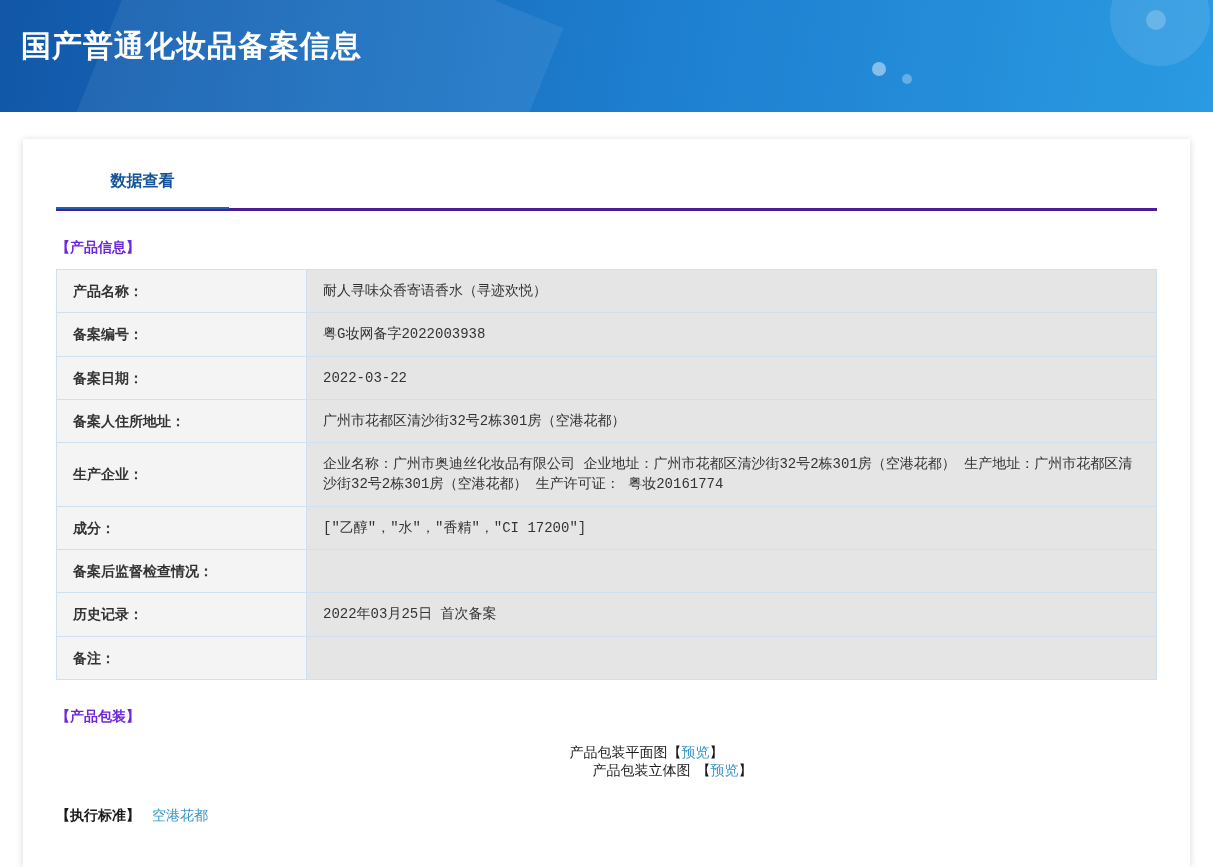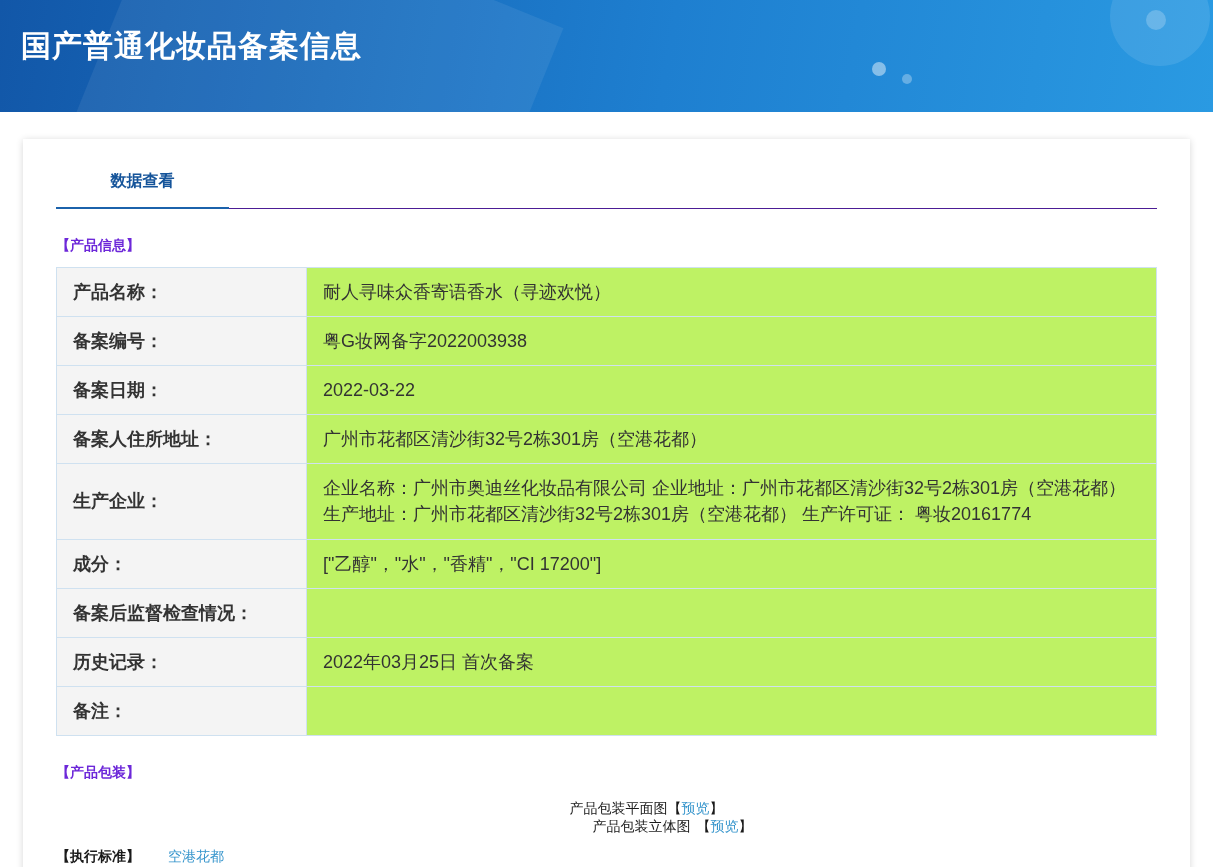--- a/index.html
+++ b/index.html
@@ -43,21 +43,21 @@
   
   .card {
     margin: 27px 23px 0 23px;
     background: #ffffff;
     box-shadow: 0 1px 7px rgba(0,0,0,0.16);
     padding: 0 33px 40px 33px;
     flex: 1 0 auto;
   }
   .tab-bar {
     padding-top: 32px;
-    border-bottom: 1px solid #4c1d95;
+    border-bottom: 3px solid #4c1d95;
     display: flex;
   }
   .tab {
     width: 173px;
     text-align: center;
     padding-bottom: 15px;
     font-size: 16px;
     font-weight: bold;
     color: #15549a;
     border-bottom: 2px solid #1b62ab;
@@ -74,54 +74,53 @@
   }
 
   table.info-table {
     width: 100%;
     border-collapse: collapse;
     border: 1px solid #cfe1f0;
   }
   table.info-table td {
     border: 1px solid #cfe1f0;
     padding: 11px 16px;
-    font-size: 18px;
+    font-size: 14px;
     vertical-align: middle;
     line-height: 1.45;
   }
   td.row-label {
     width: 250px;
     background: #f4f4f4;
     font-weight: bold;
     color: #333;
   }
-  td.row-value { background: #bef264; color: #333; min-height: 18px; }
+  td.row-value { background: #e5e5e5; color: #333; min-height: 18px; font-family: Liberation Mono, monospace; }
   tr.row-tall td { height: 56px; }
 
   .packaging-row {
     margin-top: 18px;
     margin-left: 80px;
     display: flex;
     align-items: center;
     flex-direction: column;
   }
   .packaging-group { display: flex; align-items: center; }
   .packaging-group + .packaging-group { margin-left: 52px; }
   .pkg-label { color: #1a1a1a; }
   .bracket { color: #1a1a1a; }
   a.link, .link {
     color: #3695cc;
     text-decoration: none;
     cursor: pointer;
   }
   .standard-row {
-    margin-top: 12px;
+    margin-top: 27px;
     display: flex;
     align-items: flex-start;
-    gap: 16px;
   }
   .standard-row .std-label { font-weight: bold; color: #1a1a1a; }
   .standard-row .link { margin-left: 12px; }
 </style>
 </head>
 <body>
 
 <div class="page">
 
   <header class="banner">

